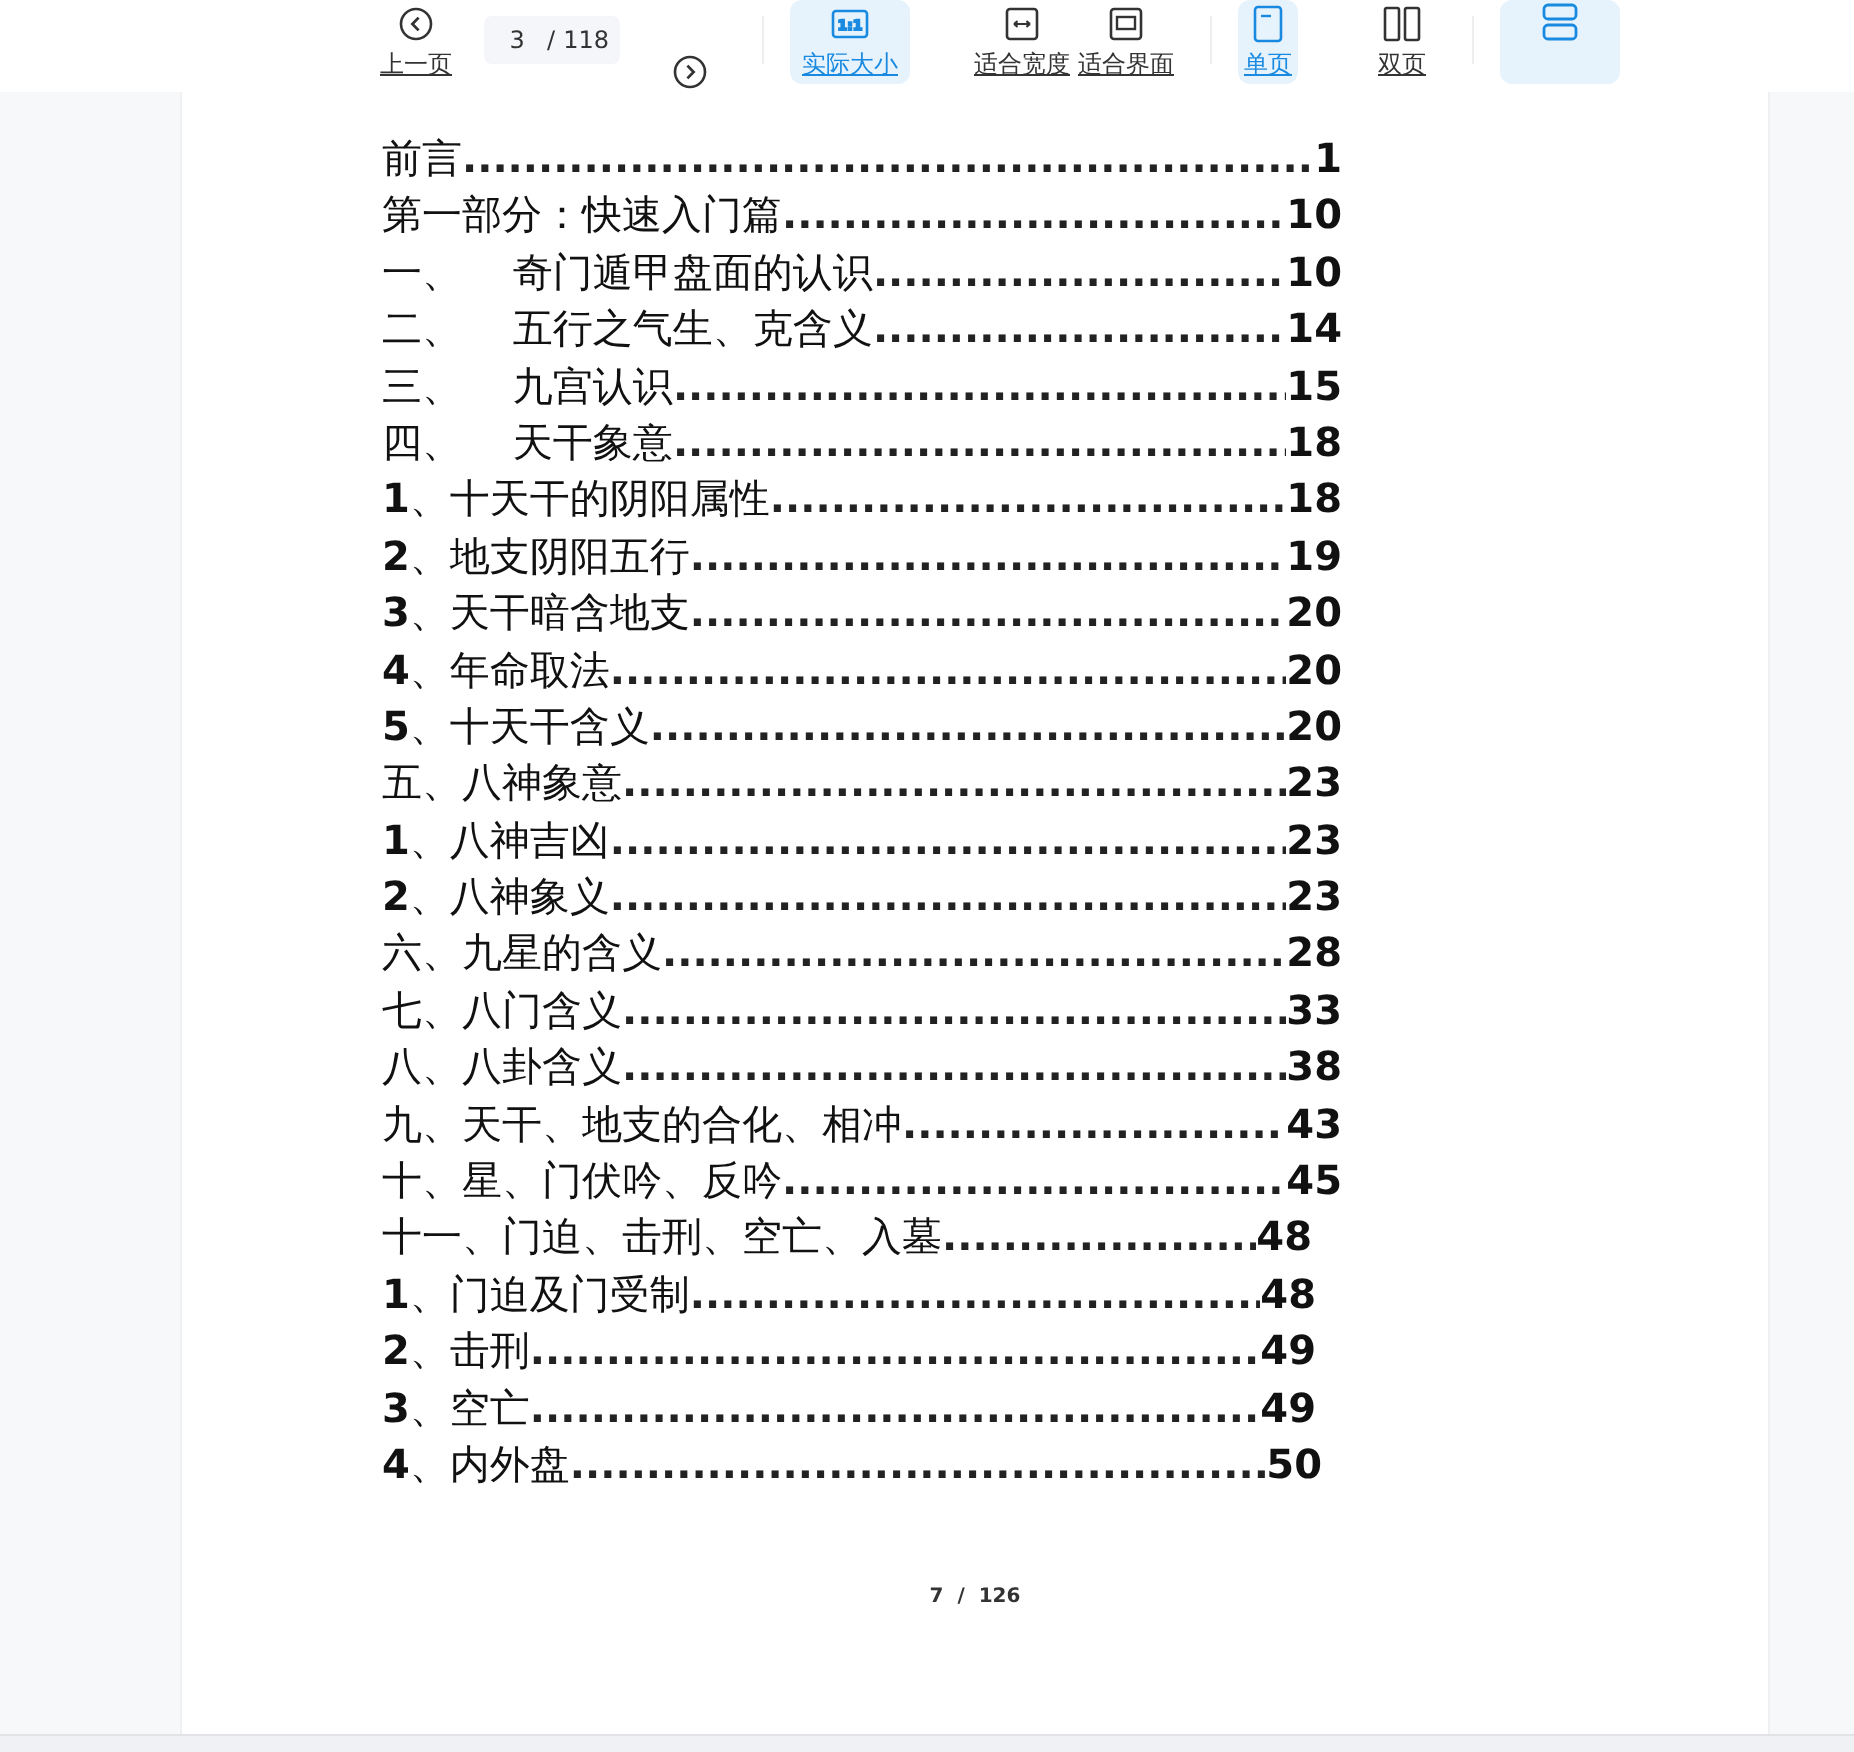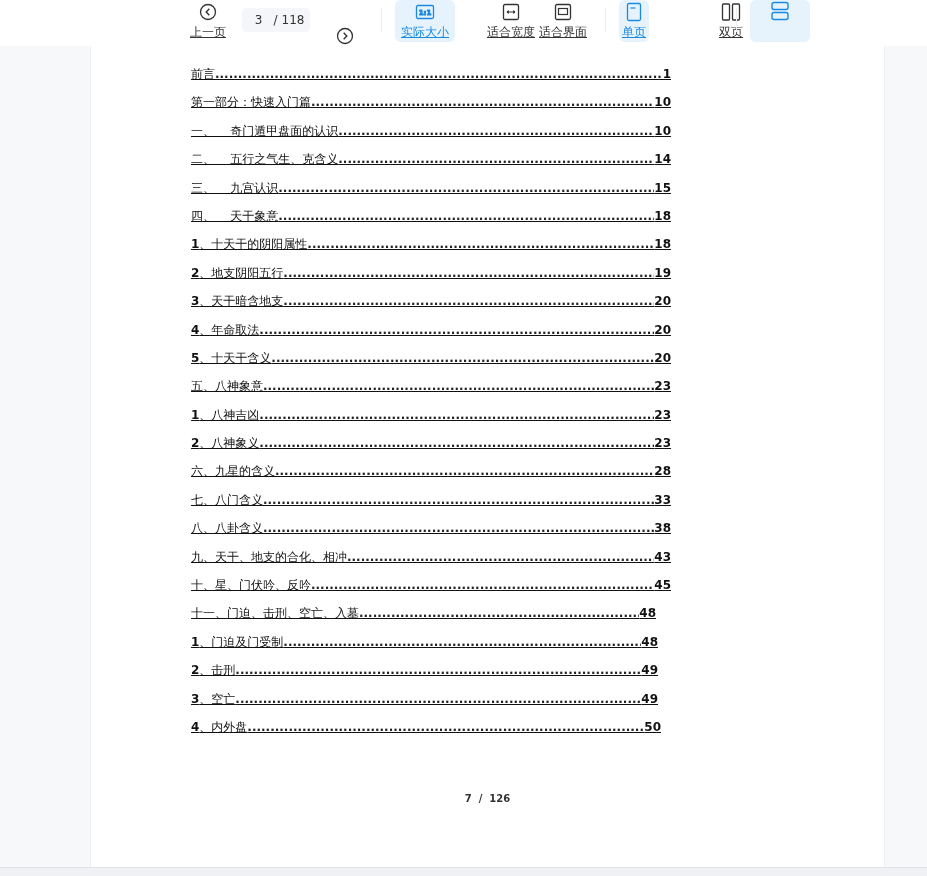--- a/index.html
+++ b/index.html
@@ -34,23 +34,22 @@
   .viewer {
     position:absolute; left:0; top:46px; width:927px; height:821px; background:#f7f8fa;
   }
   .page {
     position:absolute; left:90px; top:0px; width:793px; height:821px;
     background:#ffffff; border-left:1px solid #eef0f2; border-right:1px solid #eef0f2;
   }
   .toc { position:absolute; left:100px; top:20px; width:480px; }
   .toc-row {
     display:flex; align-items:baseline; height:28.4px;
-    font-size:12px; color:#111; font-family:"DejaVu Sans", "Liberation Sans", sans-serif;
+    font-size:20px; color:#111; font-family:"DejaVu Sans", "Liberation Sans", sans-serif;
     cursor:pointer;
-    text-decoration:underline;
   }
   .toc-row .title { white-space:nowrap; }
   .toc-row .num-prefix { font-weight:bold; }
   .toc-row .dots {
     flex:1; overflow:hidden; white-space:nowrap; font-weight:bold; letter-spacing:0px; color:#222;
   }
   .toc-row .dots::before {
     content:"..................................................................................................................................................................";
   }
   .toc-row .pg { font-weight:bold; white-space:nowrap; }
@@ -130,21 +129,21 @@
   <div class="tb-btn active" style="left:619px;width:30px;">
     <span class="ico">
       <svg width="16" height="20" viewBox="0 0 16 20">
           <rect x="1.5" y="1.5" width="13" height="17" rx="1.5" fill="none" stroke="#1a8ae0" stroke-width="1.3"></rect>
           <path d="M4.5 6 H9.5" stroke="#1a8ae0" stroke-width="1.2"></path>
         </svg>
     </span>
     <span class="lbl">单页</span>
   </div>
 
-  <div class="tb-btn" style="left:708px;width:46px;">
+  <div class="tb-btn" style="left:678px;width:46px;">
     <span class="ico">
       <svg width="20" height="20" viewBox="0 0 20 20">
           <rect x="1.5" y="2" width="7" height="16" rx="1" fill="none" stroke="#333" stroke-width="1.3"></rect>
           <rect x="11.5" y="2" width="7" height="16" rx="1" fill="none" stroke="#333" stroke-width="1.3"></rect>
         </svg>
     </span>
     <span class="lbl">双页</span>
   </div>
 
   <div class="sep" style="left:736px;"></div>

